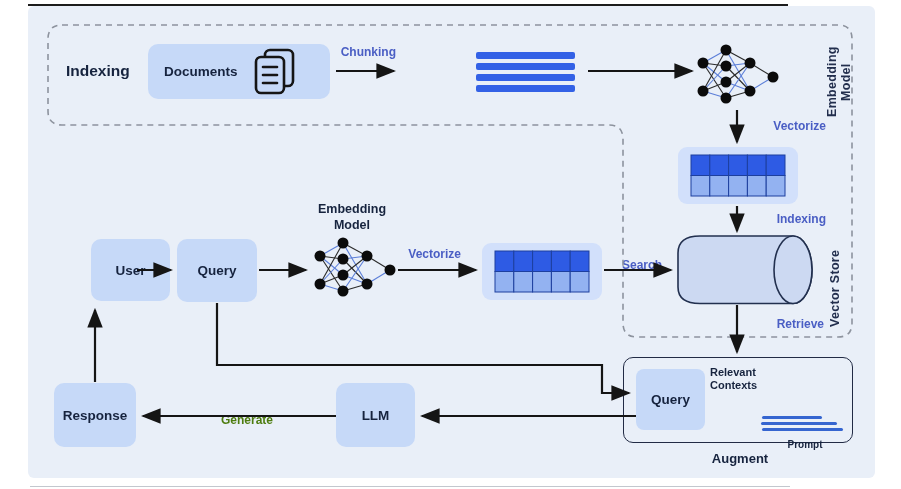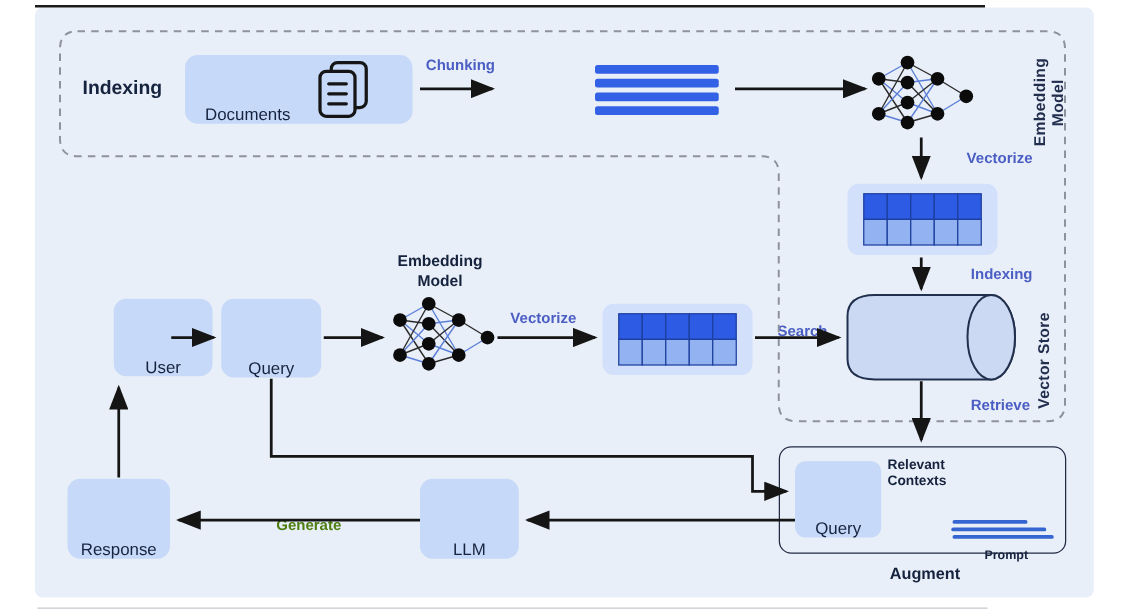--- a/index.html
+++ b/index.html
@@ -10,22 +10,22 @@
     --cylinder-stroke:#22304f; --prompt-line-blue:#3565d0;
   }
   html,body{margin:0;padding:0;background:#ffffff;}
   body{font-family:"Liberation Sans","DejaVu Sans",sans-serif;color:var(--text-dark);}
   .stage{position:relative;width:901px;height:489px;overflow:hidden;}
   .panel{position:absolute;left:28px;top:6px;width:847px;height:472px;
          background:var(--panel-bg);border-radius:6px;}
   .top-line{position:absolute;left:28px;top:4px;width:760px;height:2px;background:#1c1c1c;}
   .bot-line{position:absolute;left:30px;top:486px;width:760px;height:1px;background:#c3c7ce;}
   .node-box{position:absolute;background:var(--node-fill);border-radius:10px;
-            display:flex;align-items:flex-end;justify-content:center;
-            font-size:13.5px;font-weight:400;color:var(--text-dark);}
+            display:flex;align-items:center;justify-content:center;
+            font-size:13.5px;font-weight:700;color:var(--text-dark);}
   .node-box.left-label{justify-content:flex-start;padding-left:16px;box-sizing:border-box;}
   .lbl{position:absolute;font-size:12px;font-weight:600;color:var(--edge-label-blue);
        text-align:right;}
   .lbl.dark{color:#4d7c0f;margin-top:28px;}
   .region-lbl{position:absolute;font-size:15.5px;font-weight:600;color:var(--text-dark);}
   .vert-lbl{position:absolute;writing-mode:vertical-rl;transform:rotate(180deg);
             font-size:12.5px;font-weight:700;color:#222e4d;text-align:center;
             letter-spacing:.3px;}
   .caption{position:absolute;font-size:12.5px;font-weight:600;color:var(--text-dark);
            text-align:center;line-height:1.25;}

